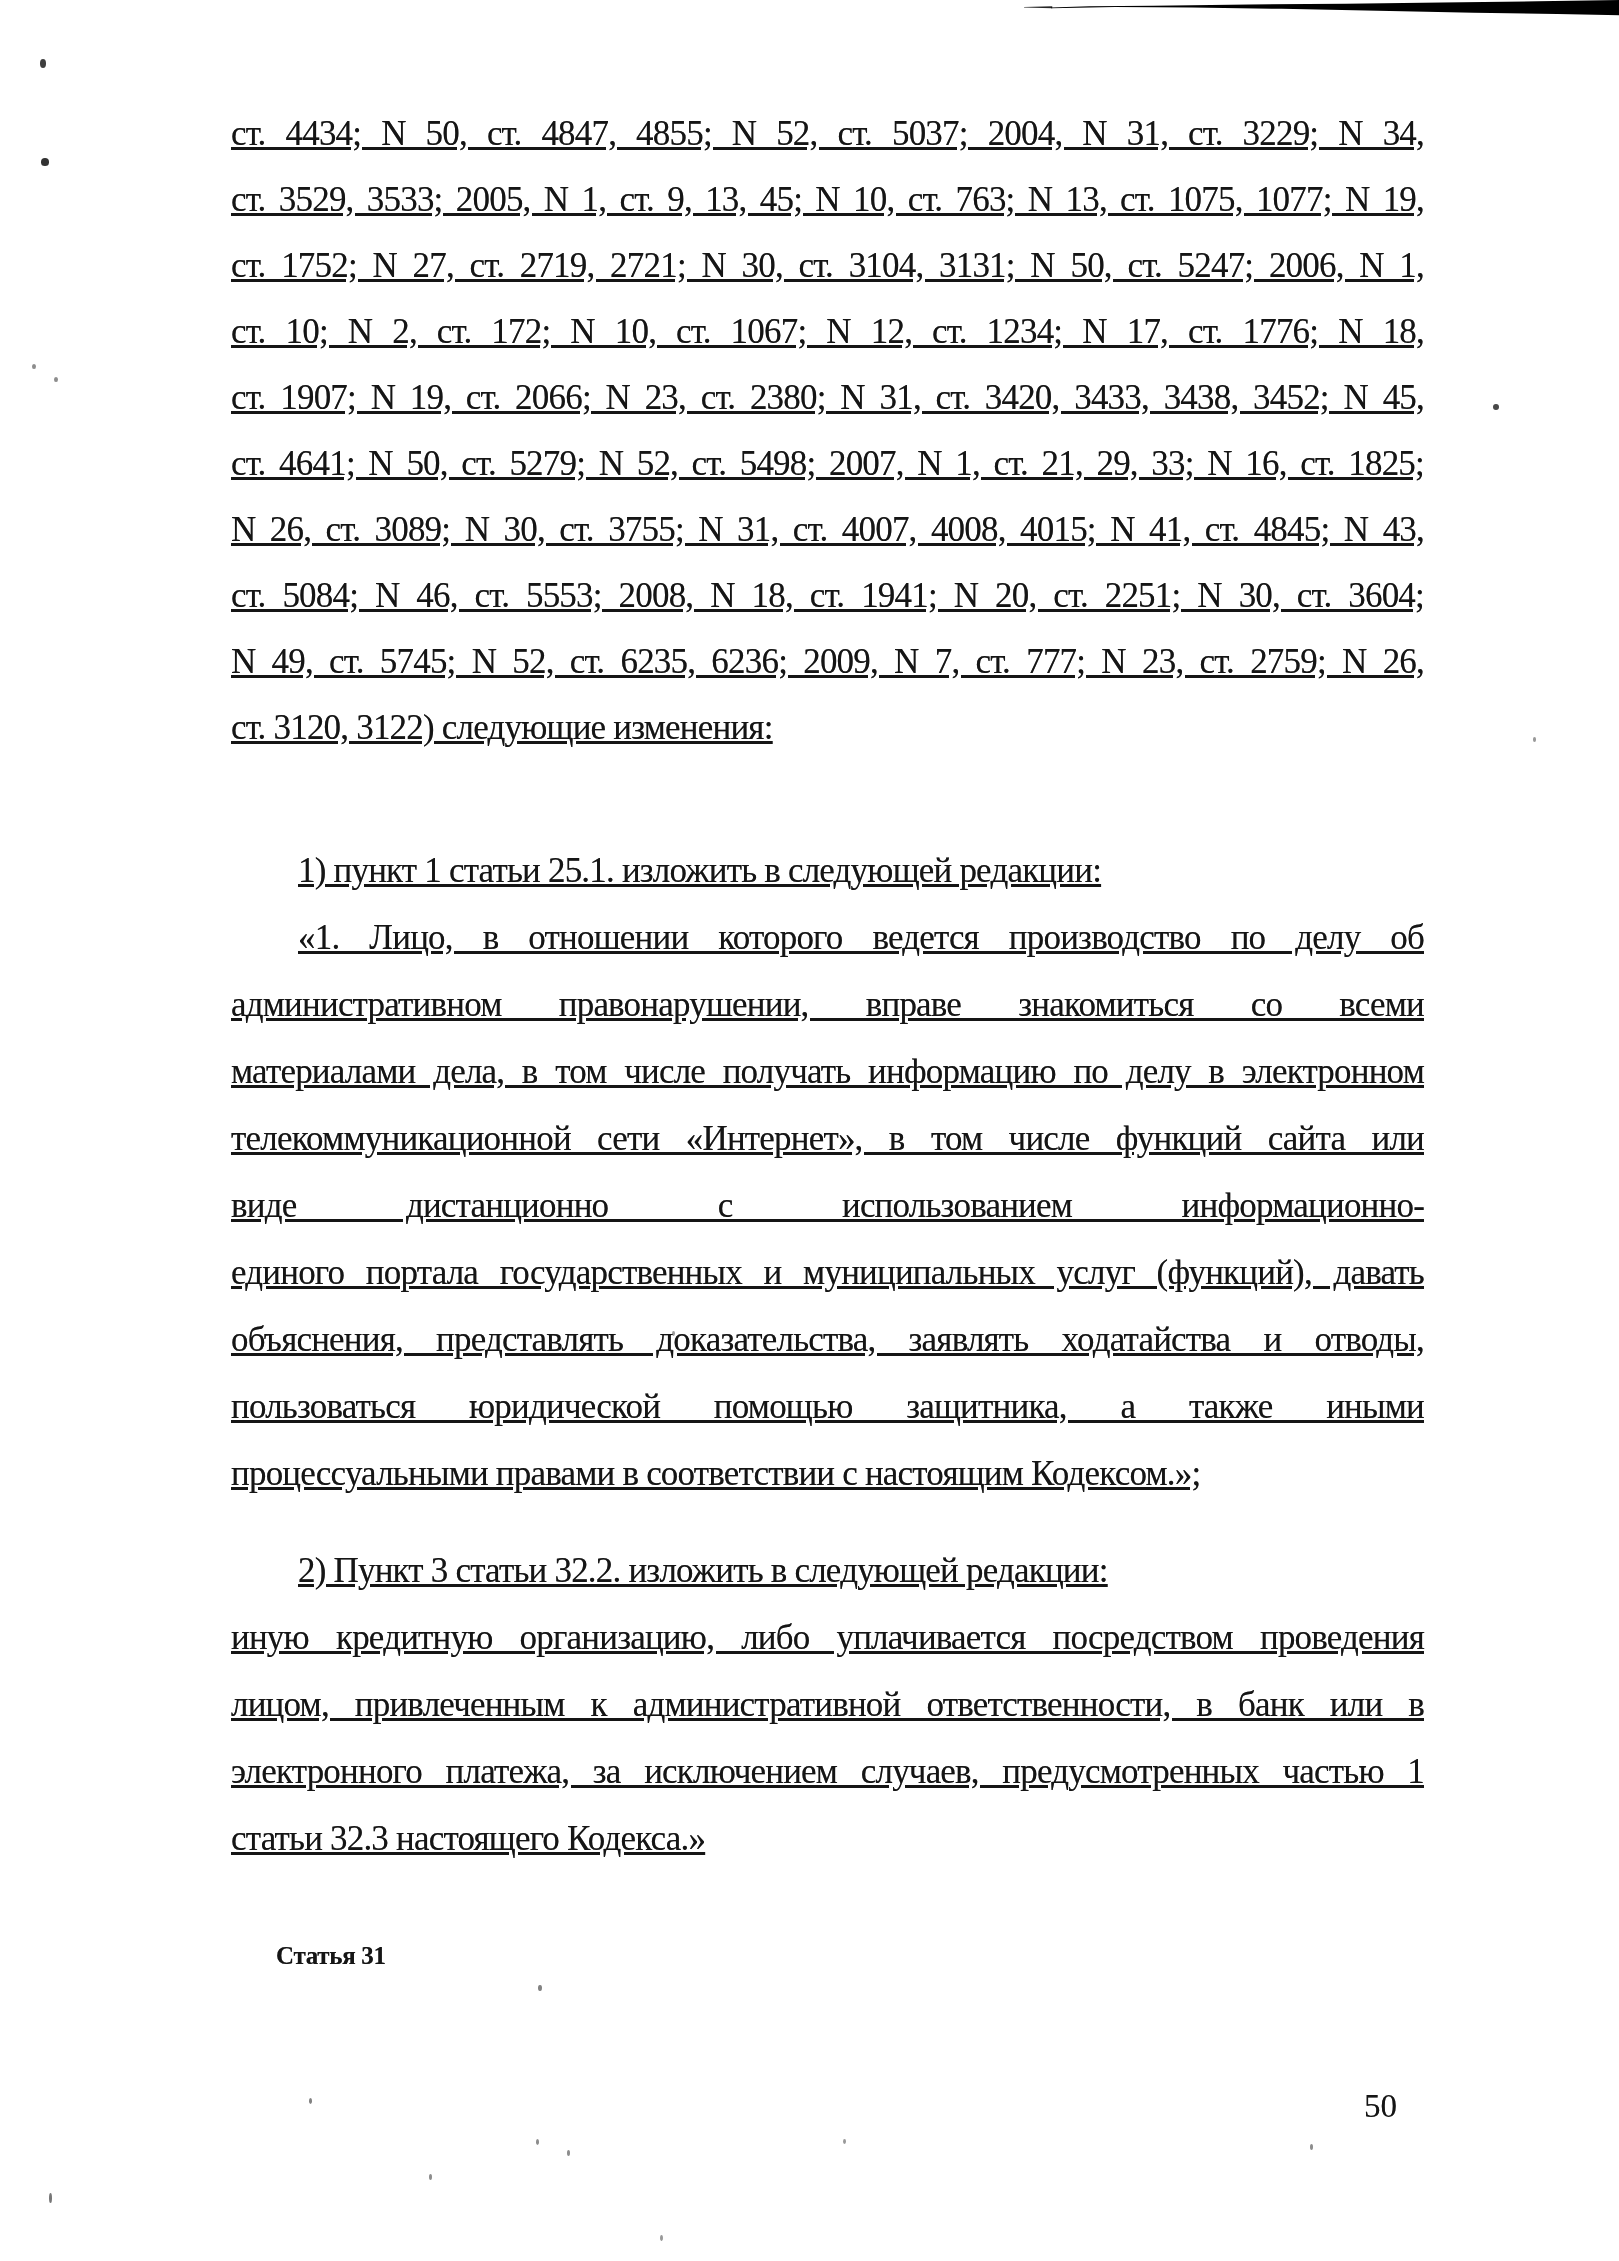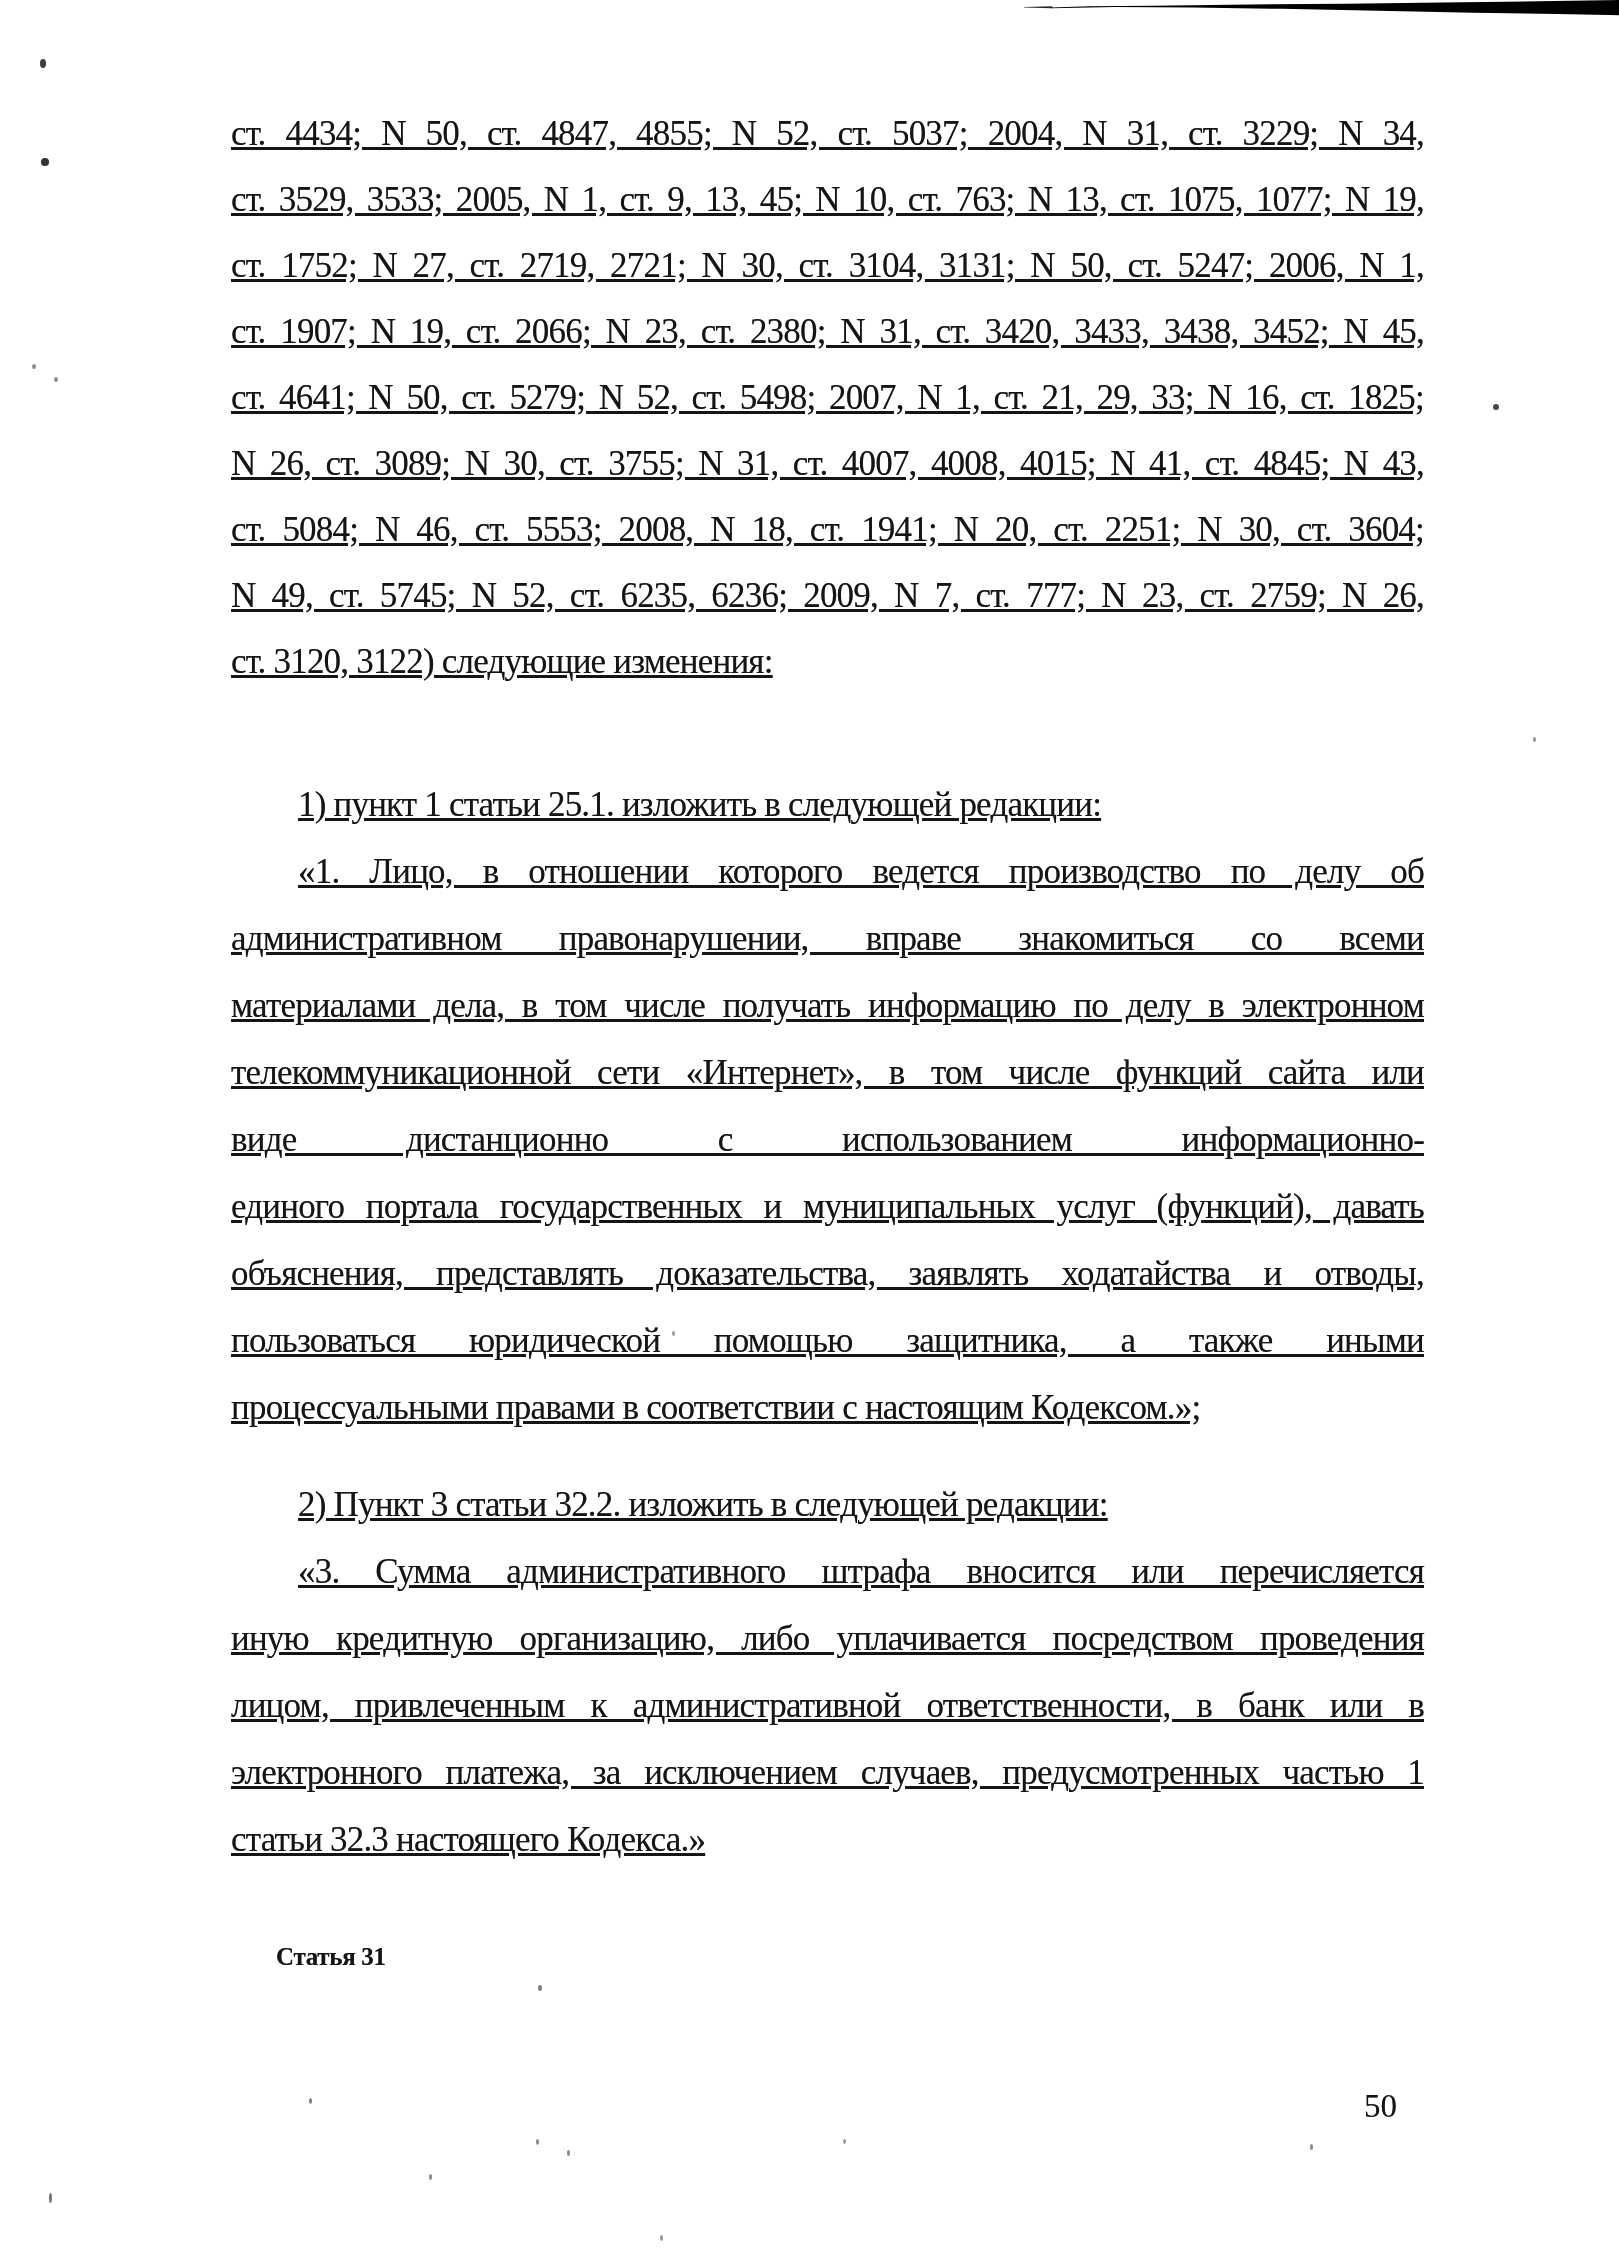--- a/index.html
+++ b/index.html
@@ -70,20 +70,21 @@
     1640,12 1700,10 1800,9 1950,7 2100,6 2250,4 2400,2 2528,0
     2528,24 2430,22 2300,20 2150,17 2000,14 1860,12 1740,11 1640,13"></polygon>
   <polygon fill="#000000" opacity="0.85" points="1598,11 1642,10 1642,13 1598,12"></polygon>
 </svg>
 
 <div class="textcol ink">
   <div class="para p0">
       <div class="ln">ст. 4434; N 50, ст. 4847, 4855; N 52, ст. 5037; 2004, N 31, ст. 3229; N 34,</div>
       <div class="ln">ст. 3529, 3533; 2005, N 1, ст. 9, 13, 45; N 10, ст. 763; N 13, ст. 1075, 1077; N 19,</div>
       <div class="ln">ст. 1752; N 27, ст. 2719, 2721; N 30, ст. 3104, 3131; N 50, ст. 5247; 2006, N 1,</div>
+      <div class="ln">ст. 10; N 2, ст. 172; N 10, ст. 1067; N 12, ст. 1234; N 17, ст. 1776; N 18,</div>
       <div class="ln">ст. 1907; N 19, ст. 2066; N 23, ст. 2380; N 31, ст. 3420, 3433, 3438, 3452; N 45,</div>
       <div class="ln">ст. 4641; N 50, ст. 5279; N 52, ст. 5498; 2007, N 1, ст. 21, 29, 33; N 16, ст. 1825;</div>
       <div class="ln">N 26, ст. 3089; N 30, ст. 3755; N 31, ст. 4007, 4008, 4015; N 41, ст. 4845; N 43,</div>
       <div class="ln">ст. 5084; N 46, ст. 5553; 2008, N 18, ст. 1941; N 20, ст. 2251; N 30, ст. 3604;</div>
       <div class="ln">N 49, ст. 5745; N 52, ст. 6235, 6236; 2009, N 7, ст. 777; N 23, ст. 2759; N 26,</div>
       <div class="ln last">ст. 3120, 3122) следующие изменения:</div>
     </div>
   <div class="para p1">
       <div class="ln last ind">1) пункт 1 статьи 25.1. изложить в следующей редакции:</div>
     </div>
@@ -95,21 +96,20 @@
       <div class="ln">виде дистанционно с использованием информационно-</div>
       <div class="ln">единого портала государственных и муниципальных услуг (функций), давать</div>
       <div class="ln">объяснения, представлять доказательства, заявлять ходатайства и отводы,</div>
       <div class="ln">пользоваться юридической помощью защитника, а также иными</div>
       <div class="ln last">процессуальными правами в соответствии с настоящим Кодексом.»;</div>
     </div>
   <div class="para p3">
       <div class="ln last ind">2) Пункт 3 статьи 32.2. изложить в следующей редакции:</div>
     </div>
   <div class="para p4">
-      <div class="ln ind">«3. Сумма административного штрафа вносится или перечисляется</div>
       <div class="ln">иную кредитную организацию, либо уплачивается посредством проведения</div>
       <div class="ln">лицом, привлеченным к административной ответственности, в банк или в</div>
       <div class="ln">электронного платежа, за исключением случаев, предусмотренных частью 1</div>
       <div class="ln last">статьи 32.3 настоящего Кодекса.»</div>
     </div>
 
   <div class="article-heading ink">Статья 31</div>
 </div>
 
 <div class="pagenum ink">50</div>

